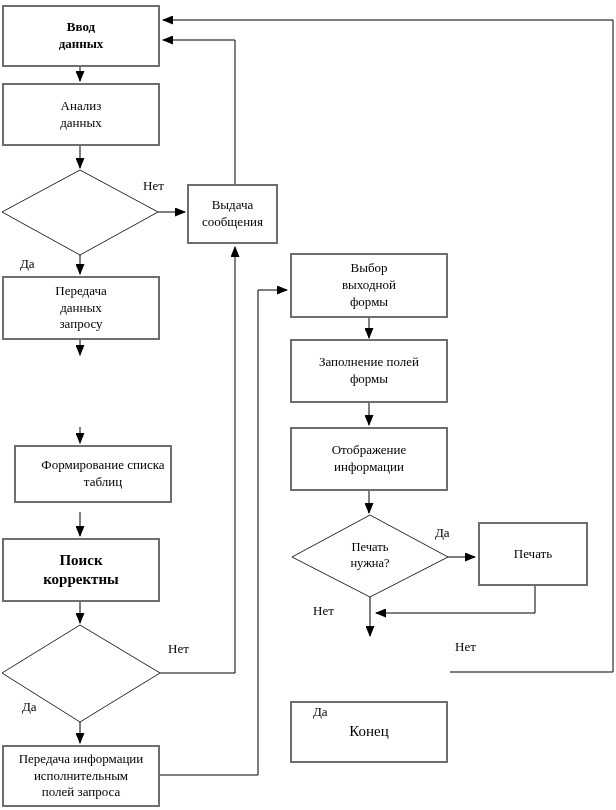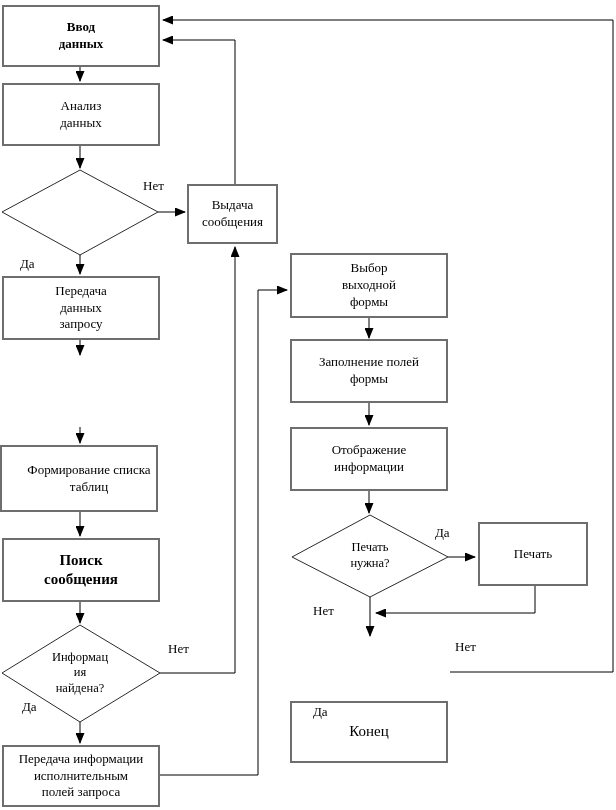--- a/index.html
+++ b/index.html
@@ -103,40 +103,37 @@
 
   <div class="node" style="left:2px;   top:5px;   width:158px; height:62px;font-weight:bold;">Ввод
 данных</div>
   <div class="node" style="left:2px;   top:83px;  width:158px; height:63px;">Анализ
 данных</div>
   <div class="node" style="left:187px; top:184px; width:91px;  height:60px;">Выдача
 сообщения</div>
   <div class="node" style="left:2px;   top:276px; width:158px; height:64px;">Передача
 данных
 запросу</div>
-  <div class="node" style="left:0;   top:445px; width:158px; height:67px;padding-left:20px;">Формирование списка
+  <div class="node" style="left:14px;   top:445px; width:158px; height:58px;padding-left:20px;">Формирование списка
 таблиц</div>
   <div class="node bold" style="left:2px; top:538px; width:158px; height:64px;">Поиск
-сообщения</div>
+корректны</div>
   <div class="node" style="left:2px;   top:745px; width:158px; height:62px;">Передача информации
 исполнительным
 полей запроса</div>
   <div class="node" style="left:290px; top:253px; width:158px; height:65px;">Выбор
 выходной
 формы</div>
   <div class="node" style="left:290px; top:339px; width:158px; height:64px;">Заполнение полей
 формы</div>
   <div class="node" style="left:290px; top:427px; width:158px; height:64px;">Отображение
 информации</div>
   <div class="node" style="left:478px; top:522px; width:110px; height:64px;">Печать</div>
   <div class="node end" style="left:290px; top:701px; width:158px; height:62px;">Конец</div>
 
-  <div class="dlabel" style="left:22px;  top:629px; width:116px; height:88px;">Информац
-ия
-найдена?</div>
   <div class="dlabel" style="left:312px; top:520px; width:116px; height:72px;">Печать
 нужна?</div>
 
   <div class="elabel" style="left:143px; top:178px;">Нет</div>
   <div class="elabel" style="left:20px;  top:256px;">Да</div>
   <div class="elabel" style="left:168px; top:641px;">Нет</div>
   <div class="elabel" style="left:22px;  top:699px;">Да</div>
   <div class="elabel" style="left:435px; top:525px;">Да</div>
   <div class="elabel" style="left:313px; top:603px;">Нет</div>
   <div class="elabel" style="left:455px; top:639px;">Нет</div>

